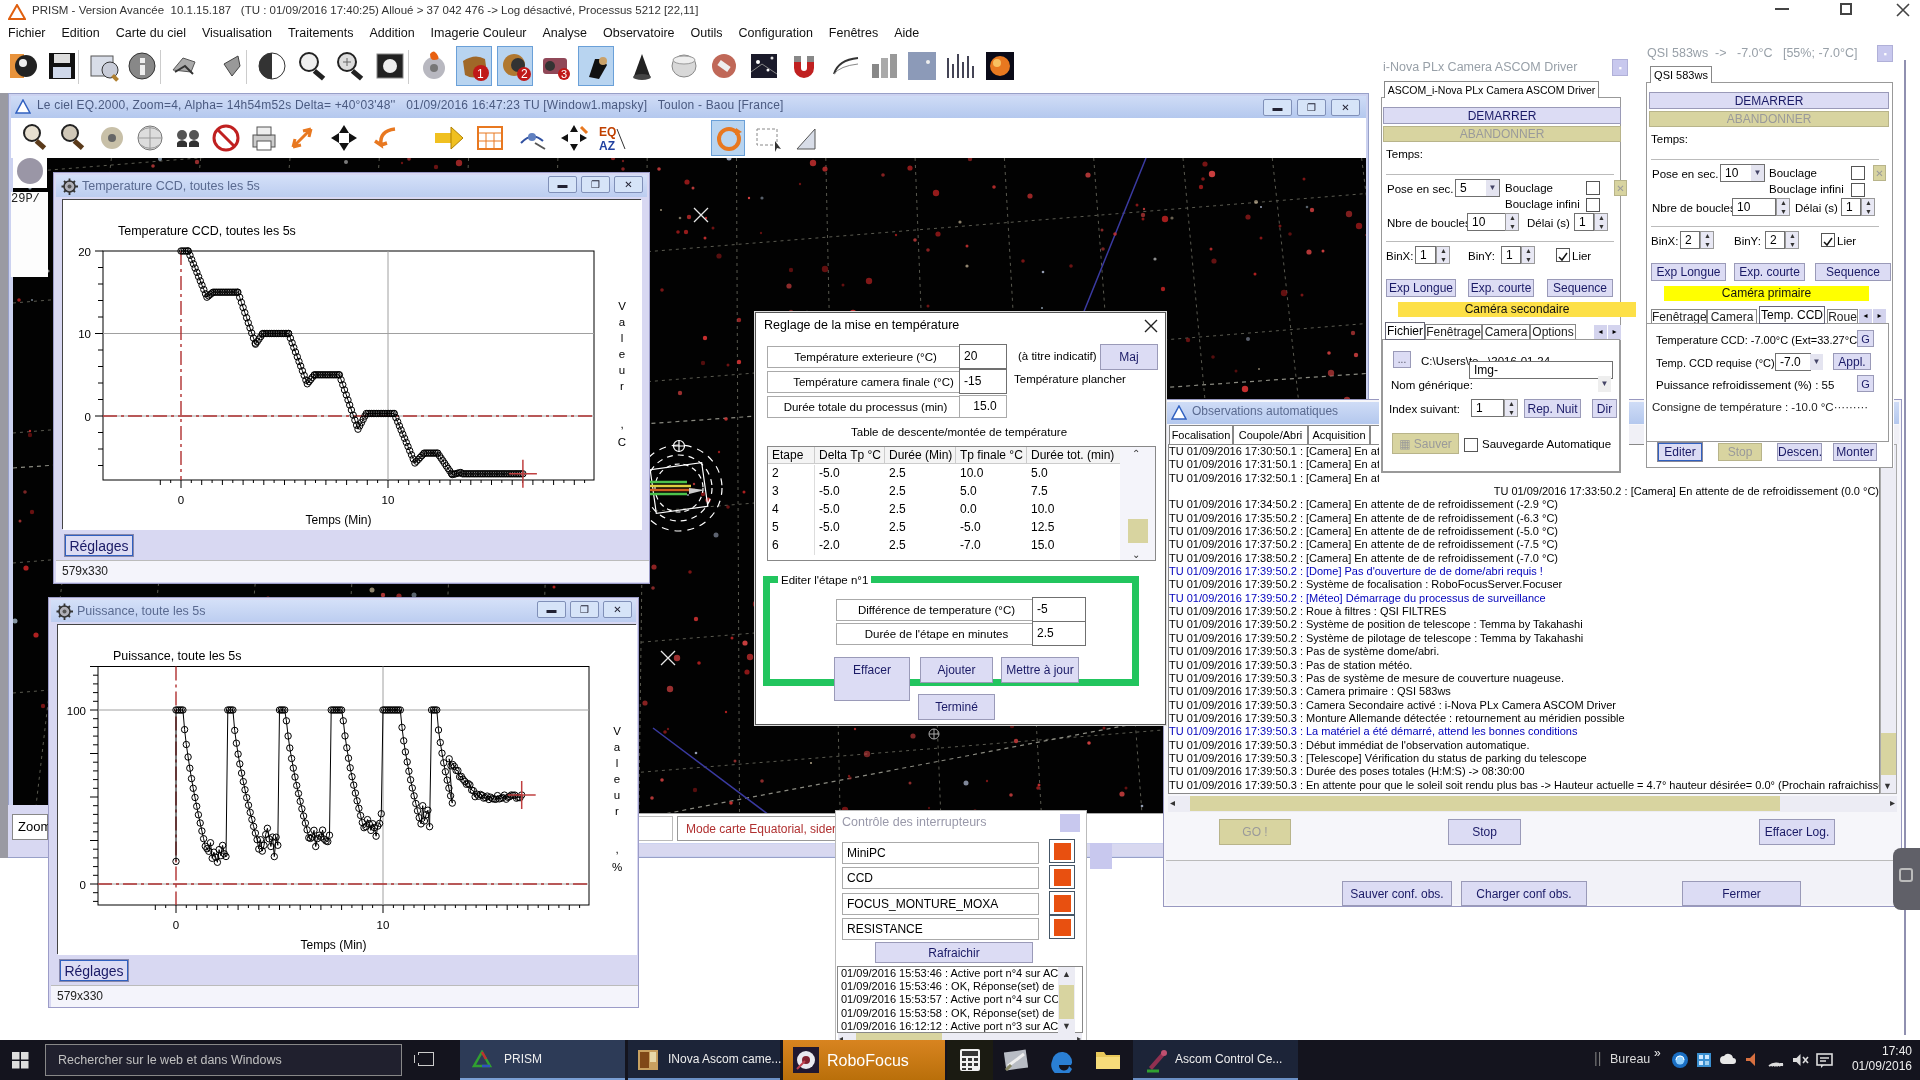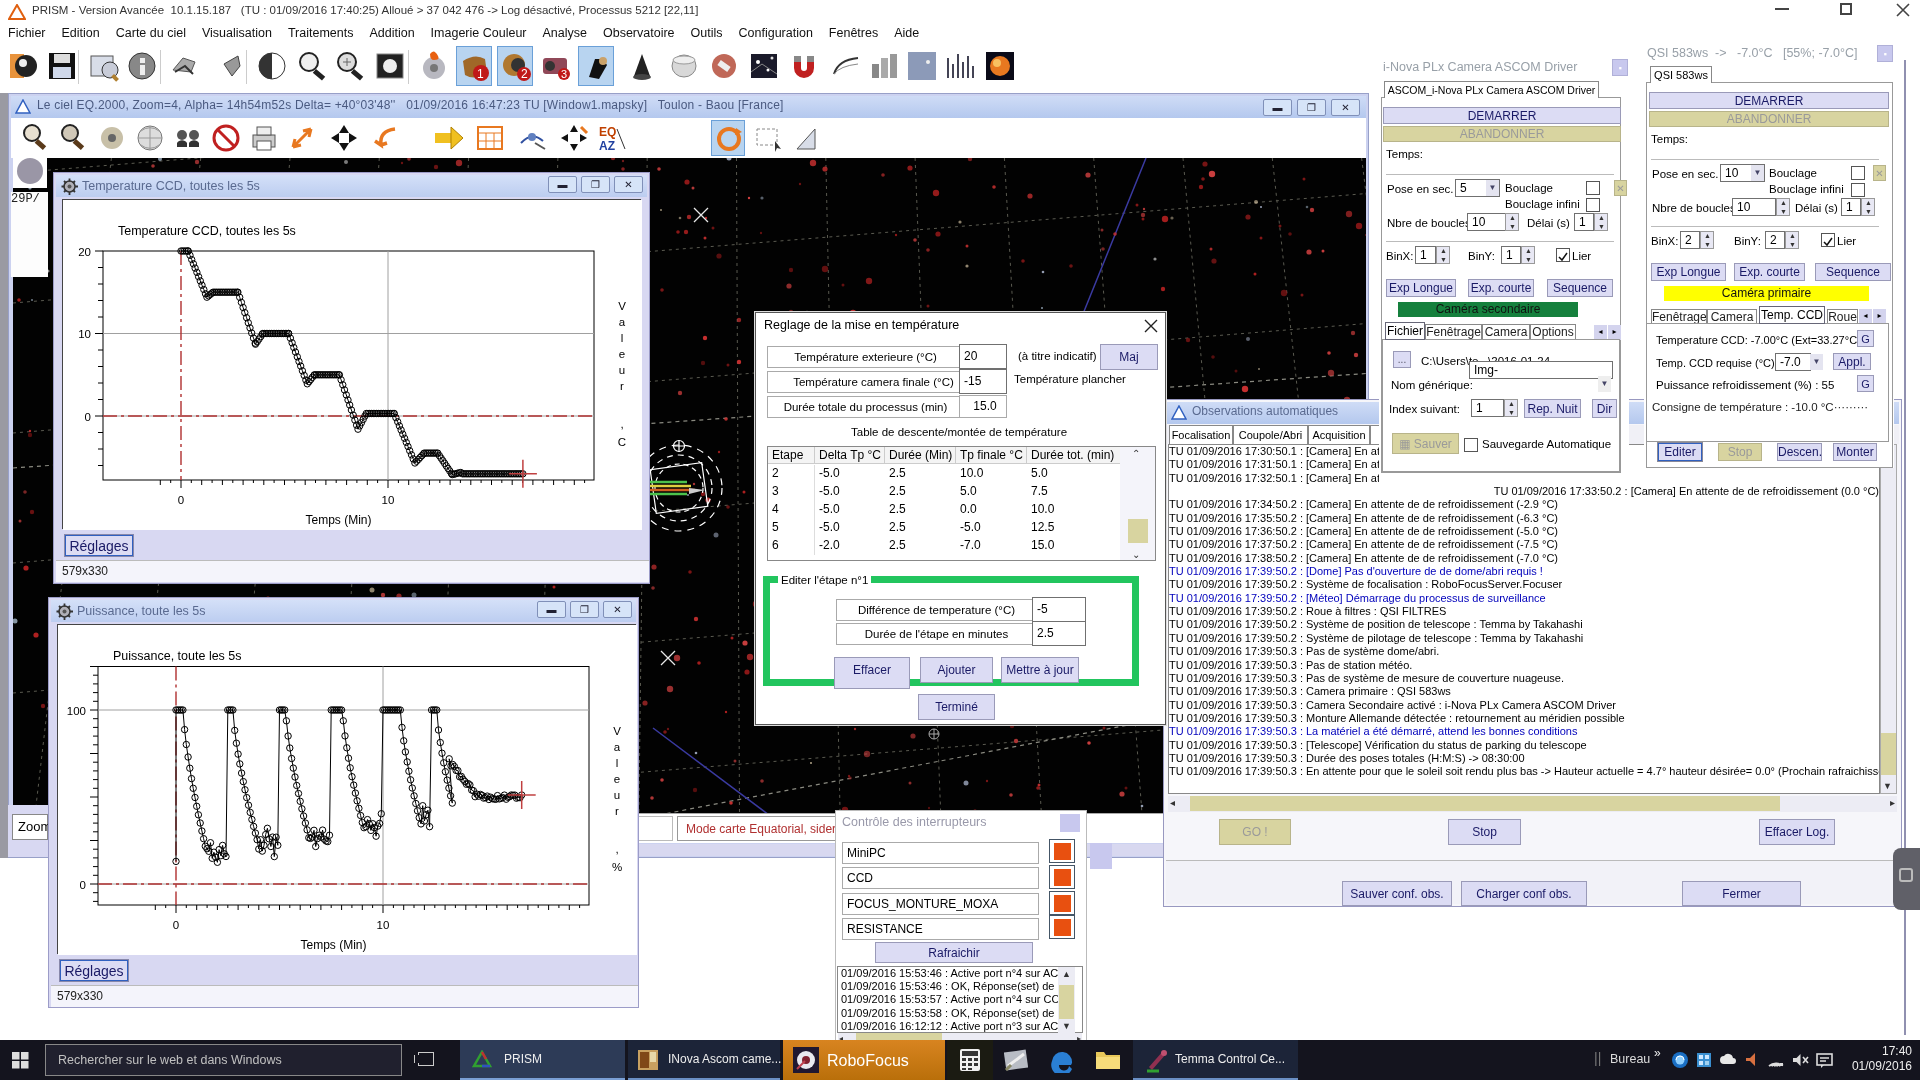--- a/index.html
+++ b/index.html
@@ -1749,20 +1749,21 @@
       <div style="color:#000;">TU 01/09/2016 17:39:50.2 : Roue à filtres : QSI FILTRES</div>
       <div style="color:#000;">TU 01/09/2016 17:39:50.2 : Système de position de telescope : Temma by Takahashi</div>
       <div style="color:#000;">TU 01/09/2016 17:39:50.2 : Système de pilotage de telescope : Temma by Takahashi</div>
       <div style="color:#000;">TU 01/09/2016 17:39:50.3 : Pas de système dome/abri.</div>
       <div style="color:#000;">TU 01/09/2016 17:39:50.3 : Pas de station météo.</div>
       <div style="color:#000;">TU 01/09/2016 17:39:50.3 : Pas de système de mesure de couverture nuageuse.</div>
       <div style="color:#000;">TU 01/09/2016 17:39:50.3 : Camera primaire : QSI 583ws</div>
       <div style="color:#000;">TU 01/09/2016 17:39:50.3 : Camera Secondaire activé : i-Nova PLx Camera ASCOM Driver</div>
       <div style="color:#000;">TU 01/09/2016 17:39:50.3 : Monture Allemande détectée : retournement au méridien possible</div>
       <div style="color:#0000bb;">TU 01/09/2016 17:39:50.3 : La matériel a été démarré, attend les bonnes conditions</div>
+      <div style="color:#000;">TU 01/09/2016 17:39:50.3 : Début immédiat de l'observation automatique.</div>
       <div style="color:#000;">TU 01/09/2016 17:39:50.3 : [Telescope] Vérification du status de parking du telescope</div>
       <div style="color:#000;">TU 01/09/2016 17:39:50.3 : Durée des poses totales (H:M:S) -&gt; 08:30:00</div>
       <div style="color:#000;">TU 01/09/2016 17:39:50.3 : En attente pour que le soleil soit rendu plus bas -&gt; Hauteur actuelle = 4.7° hauteur désirée= 0.0° (Prochain rafraichissemer</div>
     </div>
   <div class="abs" style="left:716px;top:44px;width:17px;height:350px;background:#ececf4;border:1px solid #aaa;">
     <div class="abs" style="left:2px;top:2px;font-size:9px;color:#333;">▲</div>
     <div class="abs" style="left:0px;top:288px;width:15px;height:42px;background:#d8d4a0;"></div>
     <div class="abs" style="left:2px;bottom:2px;font-size:9px;color:#333;">▼</div>
   </div>
   <div class="abs" style="left:4px;top:396px;width:729px;height:16px;background:#ececf4;">
@@ -1855,21 +1856,21 @@
         <div class="abs" style="left:8px;top:72px;width:20px;height:24px;background:#d8d4a0;"></div>
         <div class="abs" style="left:12px;bottom:0px;font-size:10px;color:#333;">⌄</div>
       </div>
     </div>
   <div class="gb" style="left:7px;top:263px;width:376px;height:110px;">
     <div class="lbl" style="left:8px;top:-9px;background:#fff;padding:0 3px;">Editer l'étape n°1</div>
     <div class="fld" style="left:66px;top:16px;width:196px;height:22px;border:1px solid #aaa;border-right:none;text-align:center;line-height:21px;font-size:11.5px;">Différence de temperature (°C)</div>
     <div class="fld" style="left:262px;top:14px;width:54px;height:25px;line-height:23px;">-5</div>
     <div class="fld" style="left:66px;top:40px;width:196px;height:22px;border:1px solid #aaa;border-right:none;text-align:center;line-height:21px;font-size:11.5px;">Durée de l'étape en minutes</div>
     <div class="fld" style="left:262px;top:38px;width:54px;height:25px;line-height:23px;">2.5</div>
-    <div class="btn" style="left:64px;top:74px;width:76px;height:32px;line-height:25px;">Effacer</div>
+    <div class="btn" style="left:64px;top:74px;width:76px;height:44px;line-height:25px;">Effacer</div>
     <div class="btn" style="left:150px;top:74px;width:73px;height:26px;line-height:25px;">Ajouter</div>
     <div class="btn" style="left:231px;top:74px;width:78px;height:26px;line-height:25px;">Mettre à jour</div>
   </div>
   <div class="btn" style="left:162px;top:381px;width:77px;height:26px;line-height:25px;">Terminé</div>
 </div>
 
 <div class="abs" id="inova" style="left:1379px;top:57px;width:250px;height:428px;background:#fff;z-index:10;">
     <div class="abs" style="left:4px;top:3px;font-size:12.5px;color:#98a0a8;white-space:nowrap;">i-Nova PLx Camera ASCOM Driver</div>
     <div class="abs" style="left:233px;top:2px;width:16px;height:17px;background:#c8c8ee;border:1px solid #b0b0d8;color:#fff;font-size:9px;text-align:center;line-height:16px;">▪</div>
     <div class="tab" style="left:5px;top:24px;width:215px;height:17px;line-height:16px;z-index:2;font-size:10.5px;">ASCOM_i-Nova PLx Camera ASCOM Driver</div>
@@ -1899,21 +1900,21 @@
     <div class="lbl" style="left:89px;top:193px;">BinY:</div>
     <div class="fld" style="left:122px;top:189px;width:20px;height:18px;line-height:16px;">1</div>
     <div class="spin" style="left:142px;top:189px;height:18px;width:14px;"></div>
     <div class="chk" style="left:177px;top:191px;width:14px;height:14px;"><svg width="12" height="12">
         <path d="M2,6 L5,9 L10,2" stroke="#111" stroke-width="1.5" fill="none"></path>
       </svg></div>
     <div class="lbl" style="left:193px;top:193px;">Lier</div>
     <div class="btn" style="left:7px;top:222px;width:70px;height:18px;line-height:17px;">Exp Longue</div>
     <div class="btn" style="left:89px;top:222px;width:66px;height:18px;line-height:17px;">Exp. courte</div>
     <div class="btn" style="left:168px;top:222px;width:66px;height:18px;line-height:17px;">Sequence</div>
-    <div class="abs" style="left:19px;top:245px;width:180px;height:15px;background:#15803d;text-align:center;font-size:12px;color:#111;line-height:14px;">Caméra secondaire</div>
+    <div class="abs" style="left:19px;top:245px;width:238px;height:15px;background:#fde047;text-align:center;font-size:12px;color:#111;line-height:14px;">Caméra secondaire</div>
     <div class="tab" style="left:6px;top:265px;width:40px;height:18px;line-height:17px;border:1px solid #667;z-index:3;">Fichier</div>
     <div class="tab" style="left:46px;top:267px;width:57px;height:16px;line-height:15px;color:#222;">Fenêtrage</div>
     <div class="tab" style="left:103px;top:267px;width:48px;height:16px;line-height:15px;color:#222;">Camera</div>
     <div class="tab" style="left:151px;top:267px;width:46px;height:16px;line-height:15px;color:#222;">Options</div>
     <div class="abs" style="left:215px;top:268px;width:13px;height:15px;background:#d4d4ee;font-size:8px;text-align:center;line-height:14px;">◂</div>
     <div class="abs" style="left:229px;top:268px;width:13px;height:15px;background:#d4d4ee;font-size:8px;text-align:center;line-height:14px;">▸</div>
     <div class="abs" style="left:3px;top:282px;width:238px;height:133px;border:1px solid #999;background:#fff;"></div>
     <div class="btn" style="left:14px;top:294px;width:18px;height:17px;line-height:16px;font-size:10px;color:#556;">...</div>
     <div class="lbl" style="left:42px;top:298px;">C:\Users\te...\2016-01-24</div>
     <div class="lbl" style="left:12px;top:322px;">Nom générique:</div>
@@ -2095,21 +2096,21 @@
         <path d="M1,3 h8 l2,3 h14 v14 h-24 Z" fill="#e8c85a"></path>
         <path d="M1,8 h24 v12 h-24 Z" fill="#f6dc7a"></path>
       </svg>
     </div>
     <div class="abs" style="left:1133px;top:0;width:165px;height:40px;background:#1c2438;border-bottom:2px solid #6a8fc4;">
       <svg class="abs" style="left:10px;top:7px" width="26" height="26">
         <path d="M6,20 L20,4 l3,3 L9,23 Z" fill="#903050"></path>
         <path d="M4,24 h12" stroke="#30a030" stroke-width="3"></path>
         <circle cx="21" cy="6" r="3" fill="#c05070"></circle>
       </svg>
-      <span class="abs" style="left:42px;top:12px;color:#eee;font-size:12px;white-space:nowrap;">Temma Control Ce...</span>
+      <span class="abs" style="left:42px;top:12px;color:#eee;font-size:12px;white-space:nowrap;">Ascom Control Ce...</span>
     </div>
     <span class="abs" style="left:1594px;top:10px;color:#777;font-size:14px;">||</span>
     <span class="abs" style="left:1610px;top:12px;color:#ddd;font-size:12.5px;">Bureau</span>
     <span class="abs" style="left:1654px;top:6px;color:#eee;font-size:12px;">»</span>
     <svg class="abs" style="left:1672px;top:12px" width="17" height="17">
       <circle cx="8" cy="8" r="8" fill="#1a6fc4"></circle>
       <circle cx="8" cy="8" r="4.5" fill="#8fd0ff"></circle>
       <path d="M4,8 a4,4 0 0 1 8,0" stroke="#fff" fill="none"></path>
     </svg>
     <svg class="abs" style="left:1696px;top:12px" width="17" height="17">

